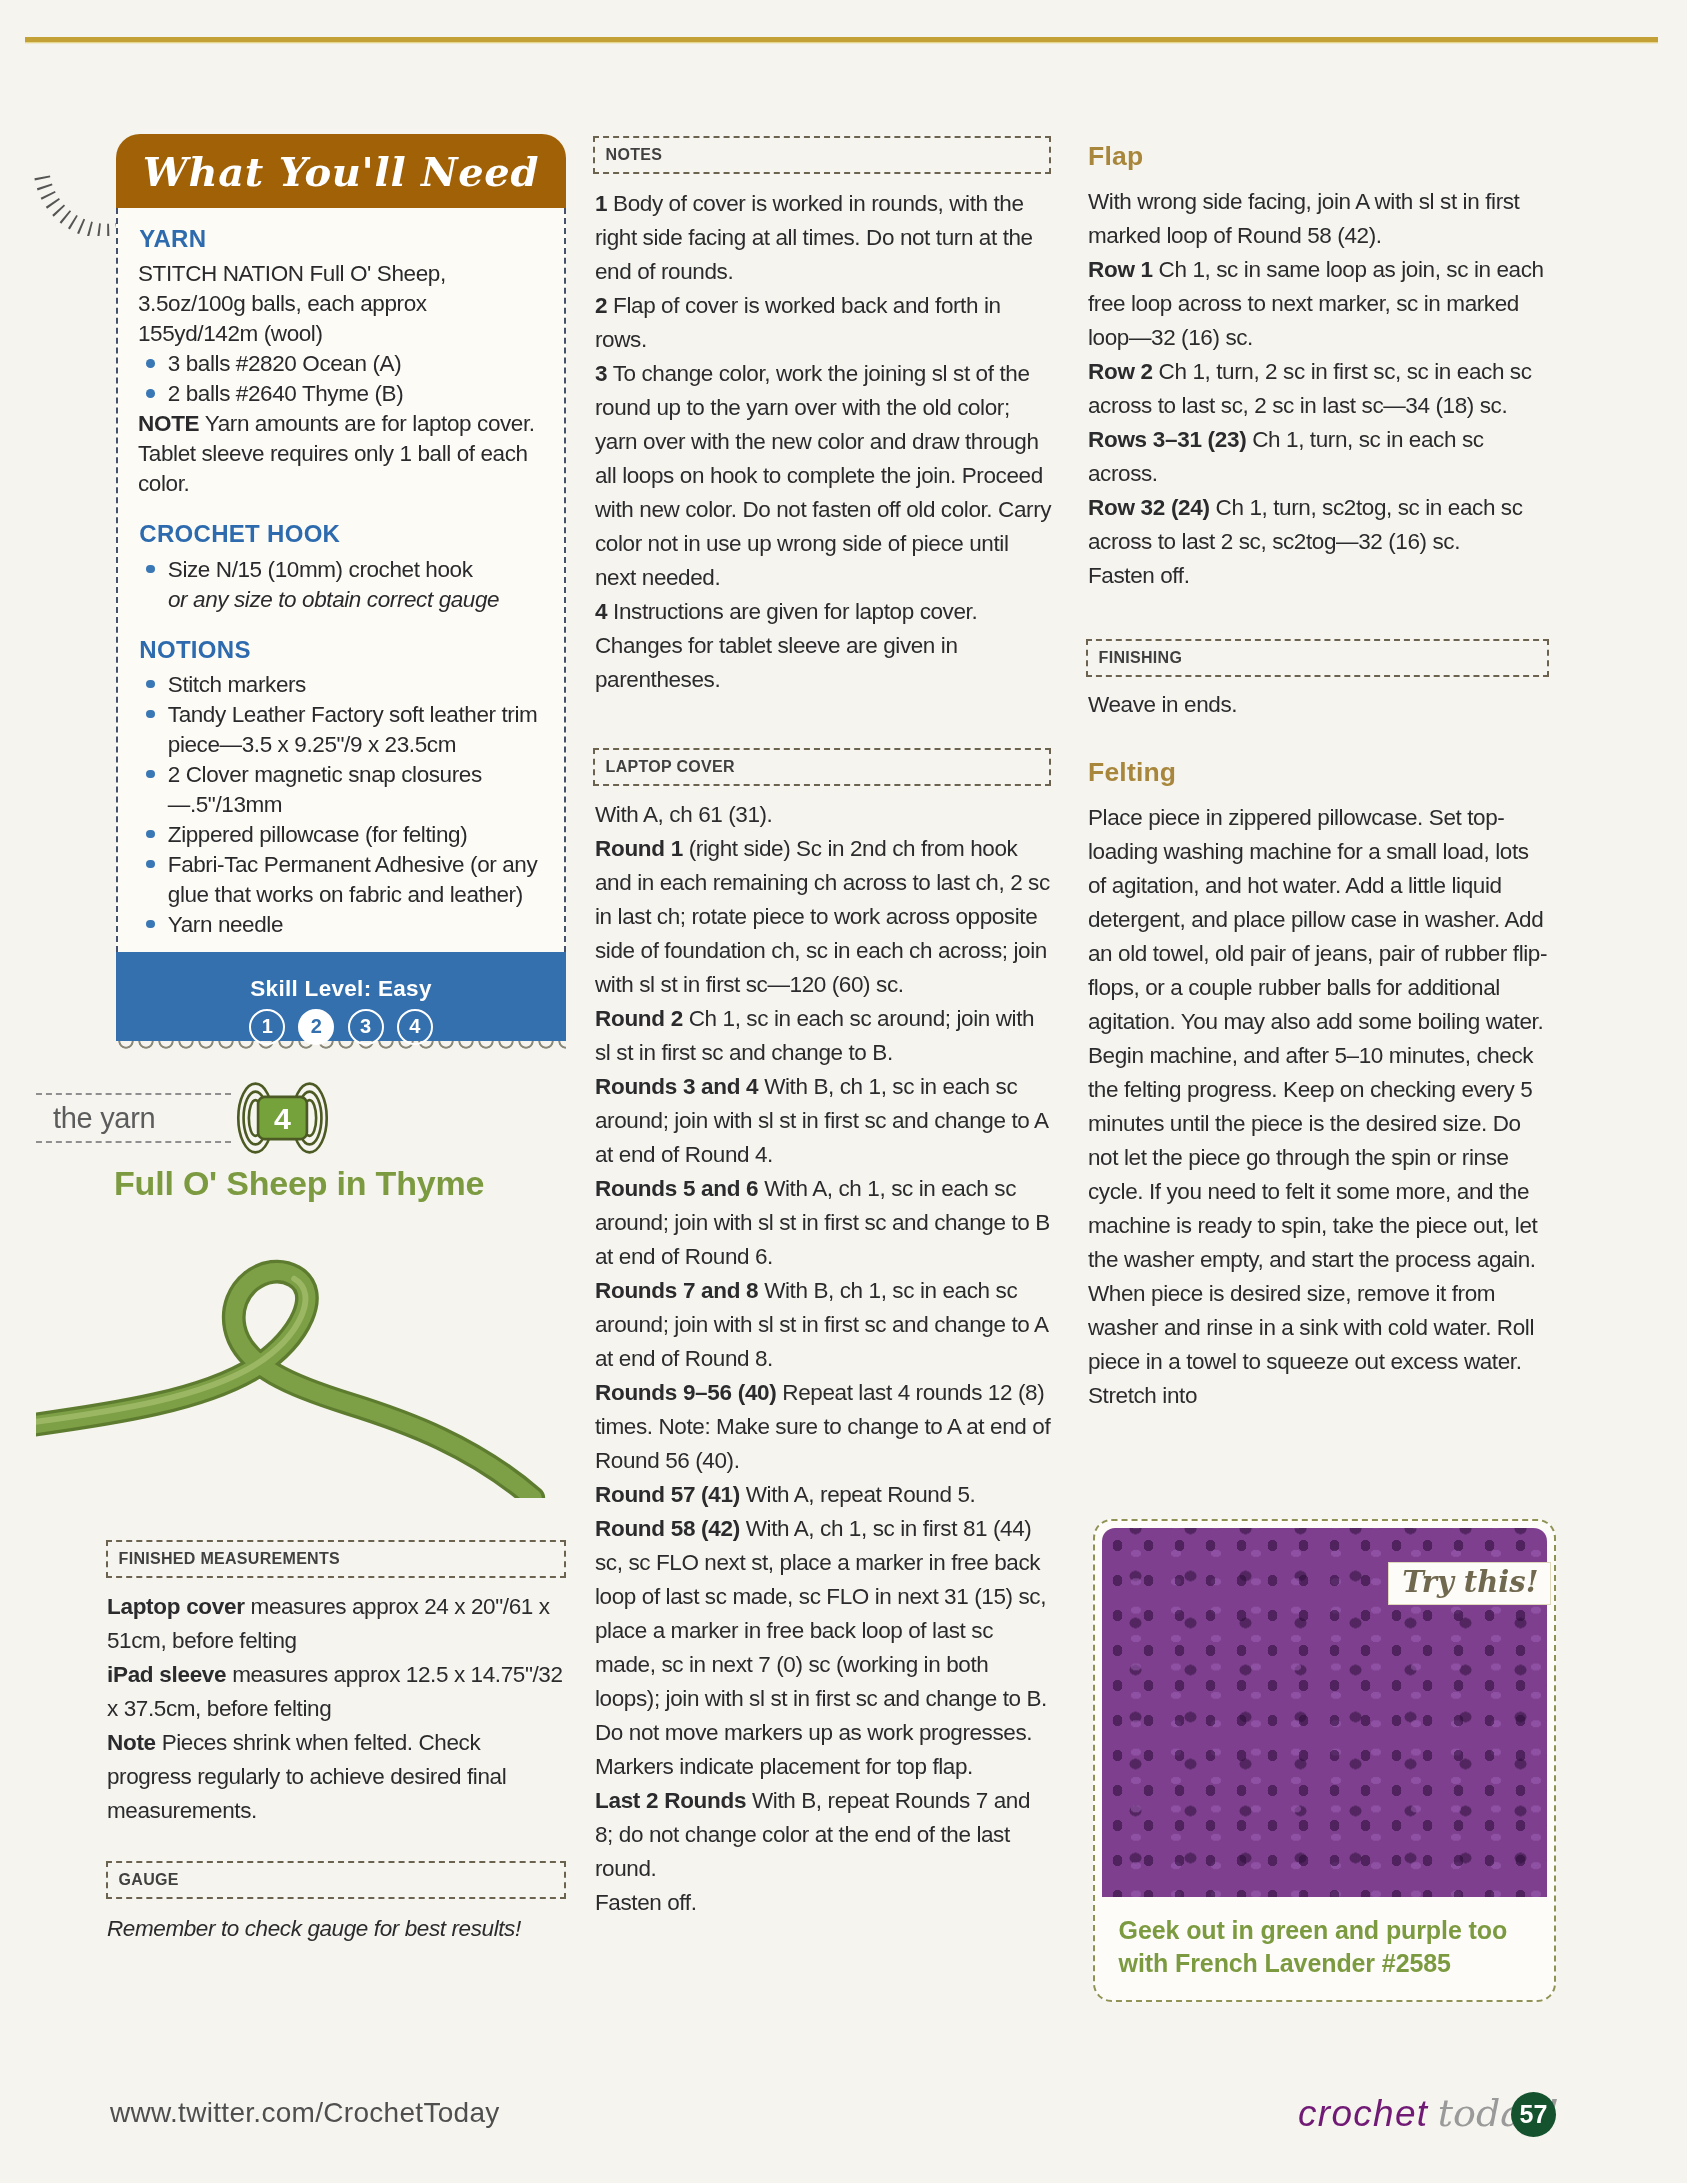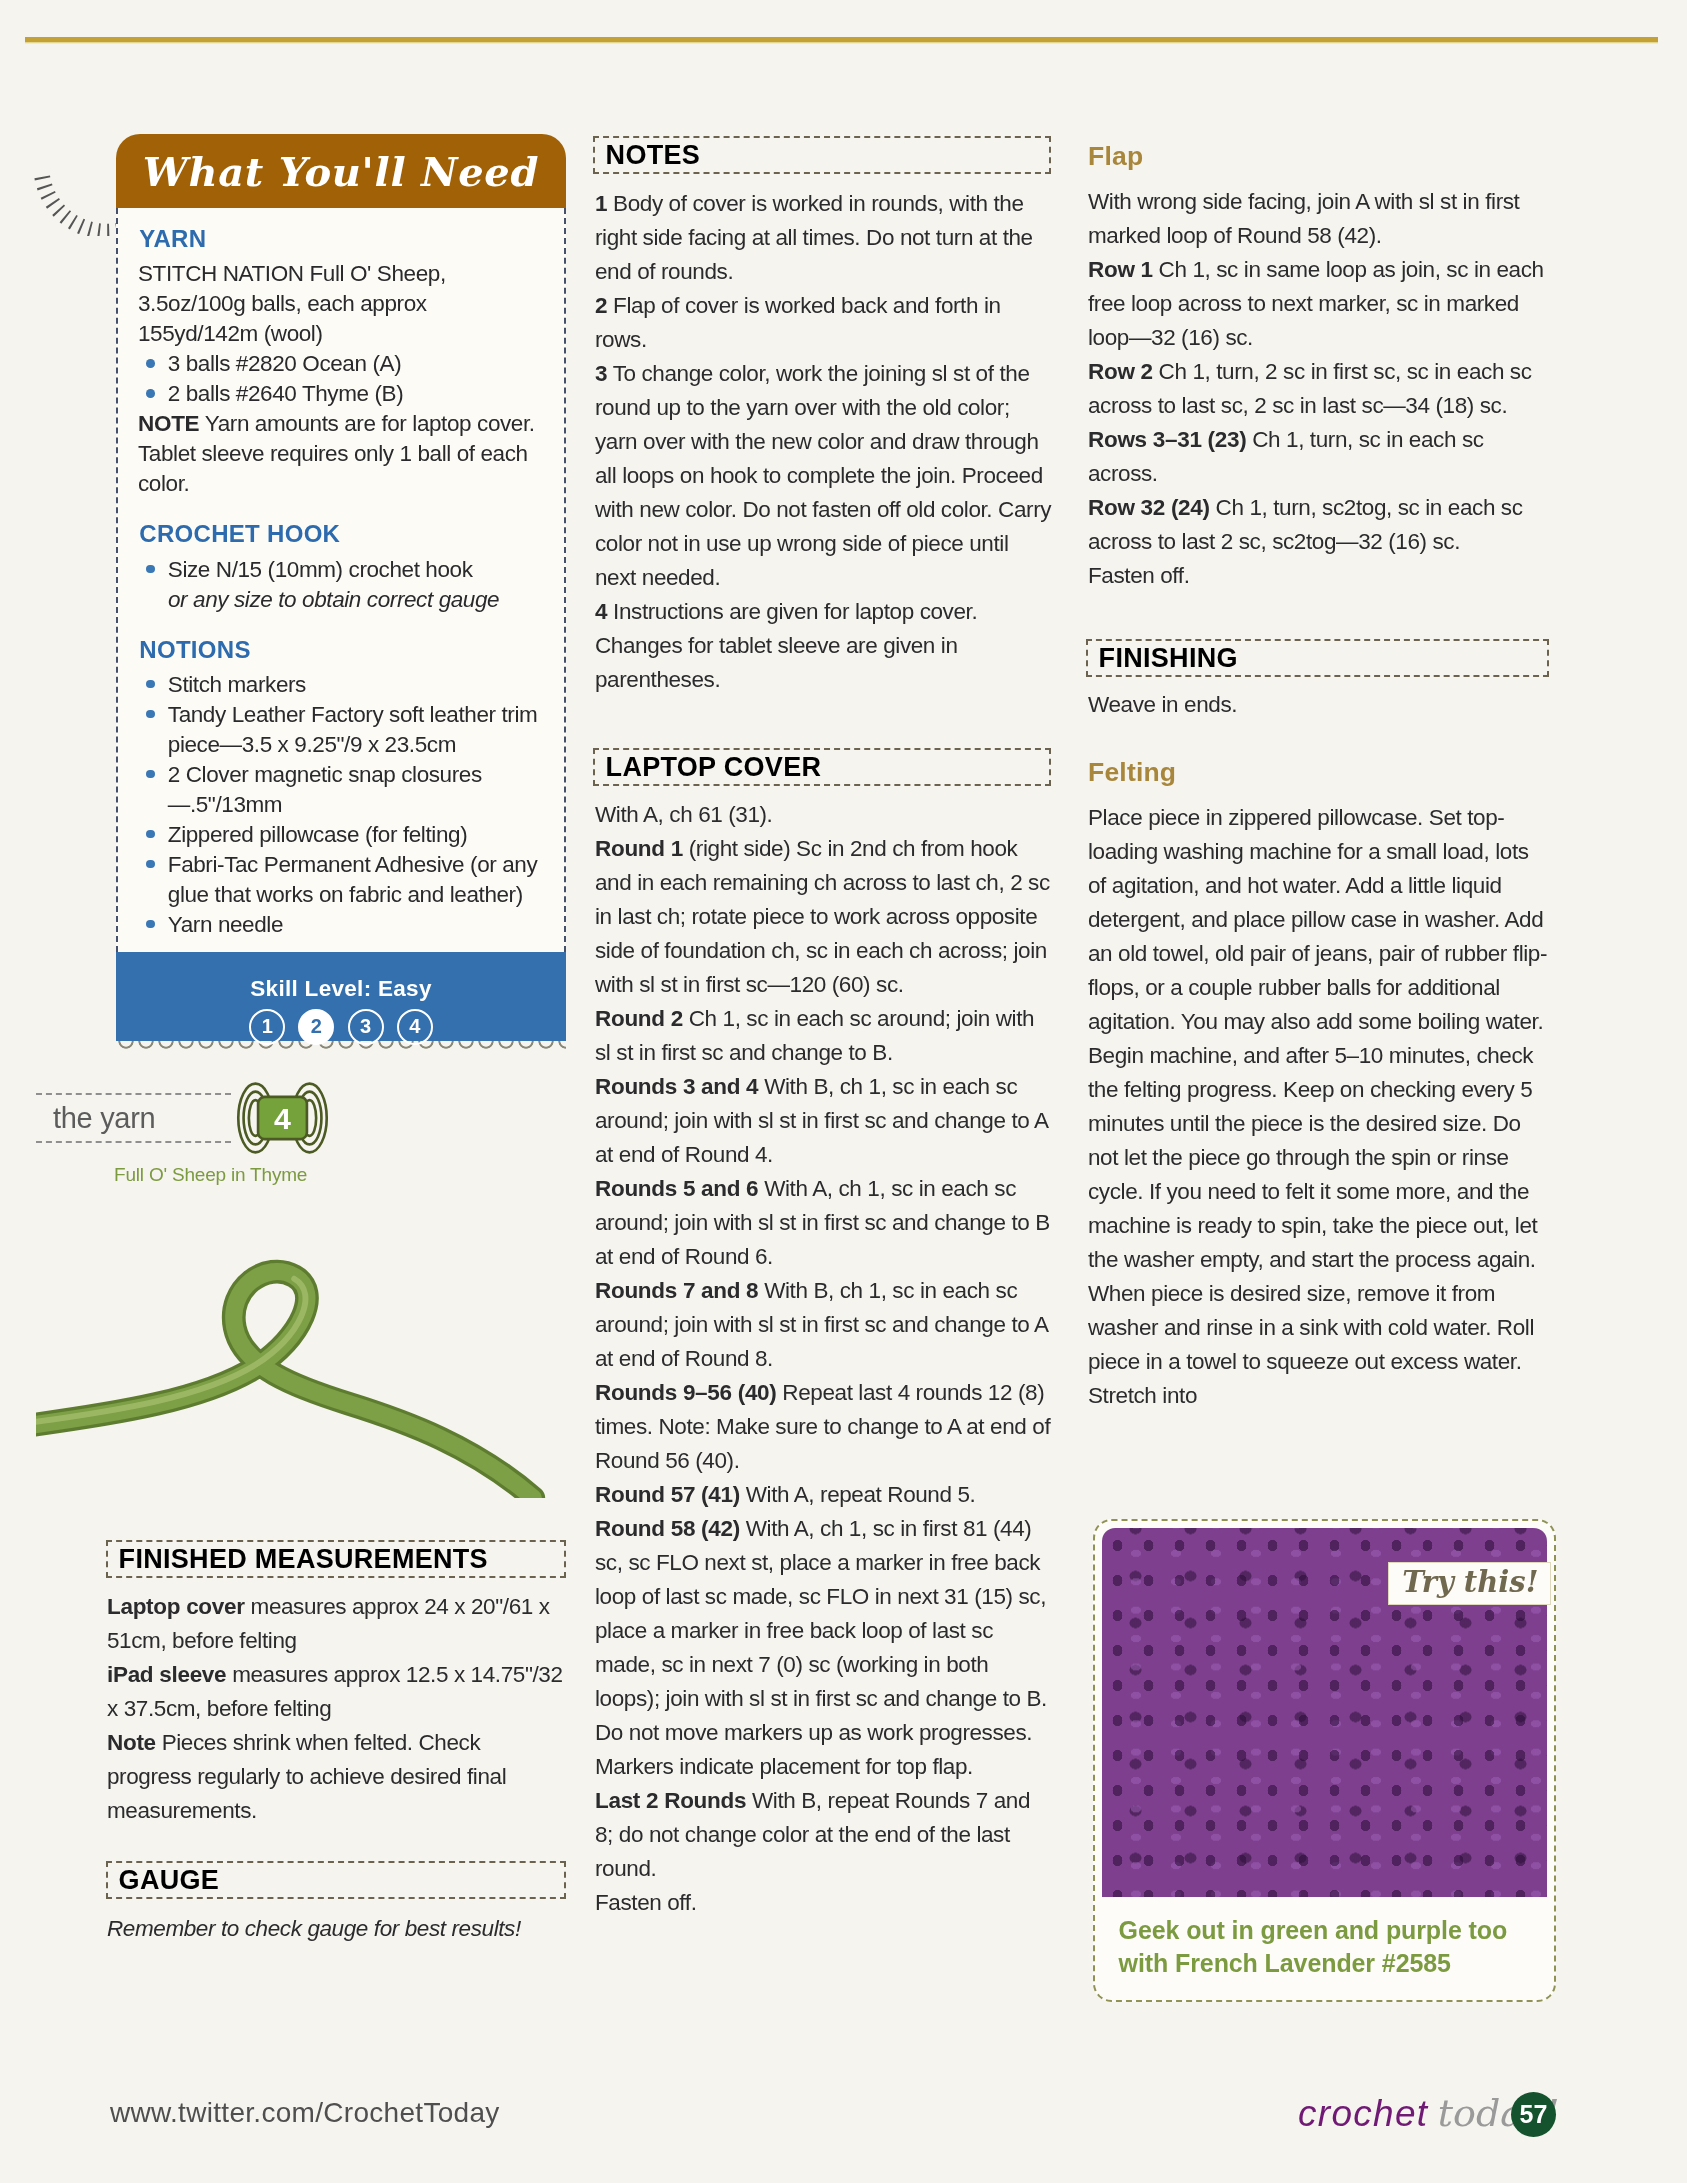--- a/index.html
+++ b/index.html
@@ -24,25 +24,25 @@
   .skill-label{color:#fff;font-size:22.5px;font-weight:bold;letter-spacing:0.3px;}
   .skill-circles{display:flex;justify-content:center;gap:13.2px;margin-top:6.6px;}
   .circ{width:36px;height:36px;border-radius:50%;border:2.6px solid #fff;color:#fff;display:flex;align-items:center;justify-content:center;font-size:20px;font-weight:bold;box-sizing:border-box;}
   .circ.active{background:#fff;color:#3470ae;border-color:#fff;}
   .loops{height:18.5px;background-image:radial-gradient(circle 8.6px at 10px 0px, rgba(0,0,0,0) 5.3px, #8a8878 6px, #8a8878 7.3px, rgba(0,0,0,0) 8px);background-size:20px 17px;background-repeat:repeat-x;}
 
   
   .yarn-strip{left:36px;top:1093px;width:195px;height:50px;border-top:2.6px dashed #8f8f8f;border-bottom:2.6px dashed #8f8f8f;display:flex;align-items:center;box-sizing:border-box;}
   .yarn-strip-label{font-size:29px;color:#5c5c5c;margin-left:17px;letter-spacing:-0.3px;}
   .skein{left:233px;top:1077px;}
-  .yarn-caption{left:114px;top:1164px;font-size:19px;font-weight:normal;color:#7c9a40;letter-spacing:-0.2px;}
+  .yarn-caption{left:114px;top:1164px;font-size:34px;font-weight:bold;color:#7c9a40;letter-spacing:-0.2px;}
 
   
   .dashed-head{border:2px dashed #6b6350;height:38px;box-sizing:border-box;display:flex;align-items:center;}
-  .dashed-head span{color:#000000;font-weight:bold;font-size:27px;letter-spacing:0.3px;margin-left:10.6px;}
+  .dashed-head span{color:#404040;font-weight:bold;font-size:16px;letter-spacing:0.3px;margin-left:10.6px;}
   .para{margin:0;}
   .fin-box{left:106px;top:1540px;width:460px;}
   .fin-body{left:107px;top:1590px;width:458px;}
   .gauge-box{left:106px;top:1861px;width:460px;}
   .gauge-body{left:107px;top:1912px;width:458px;}
   .italic-line{font-style:italic;}
 
   
   .notes-box{left:593px;top:136px;width:458px;}
   .notes-body{left:595px;top:187px;width:457px;}

